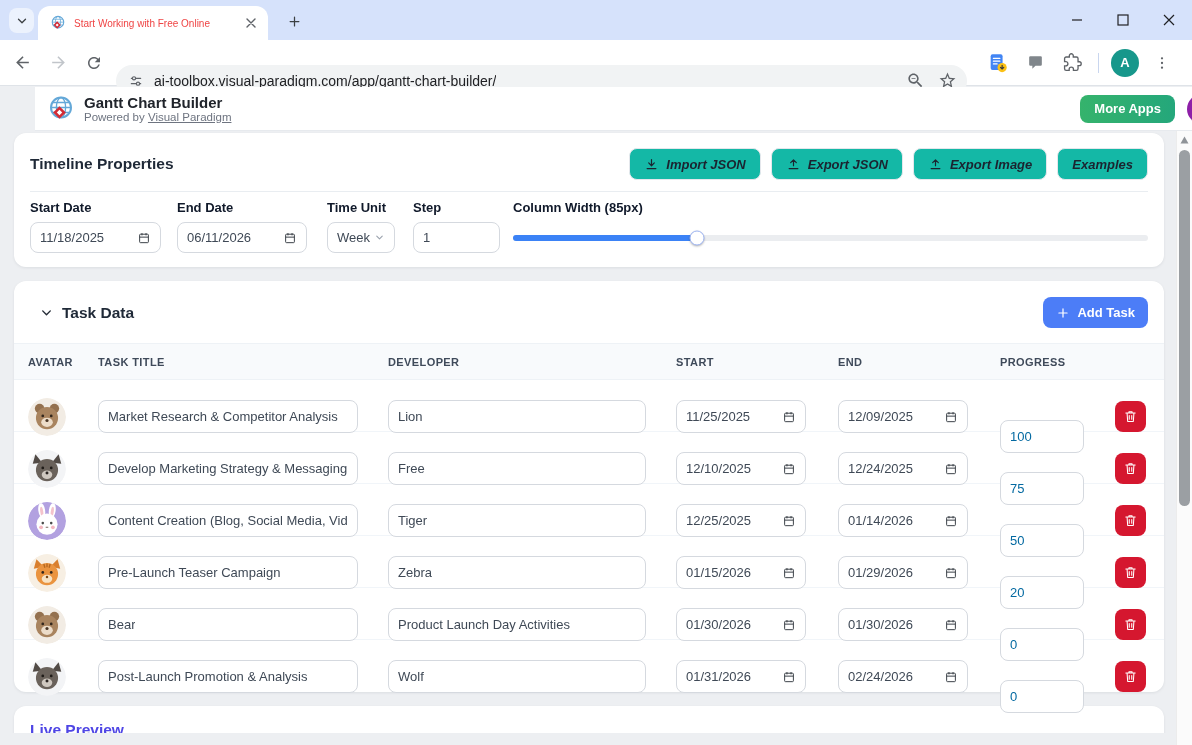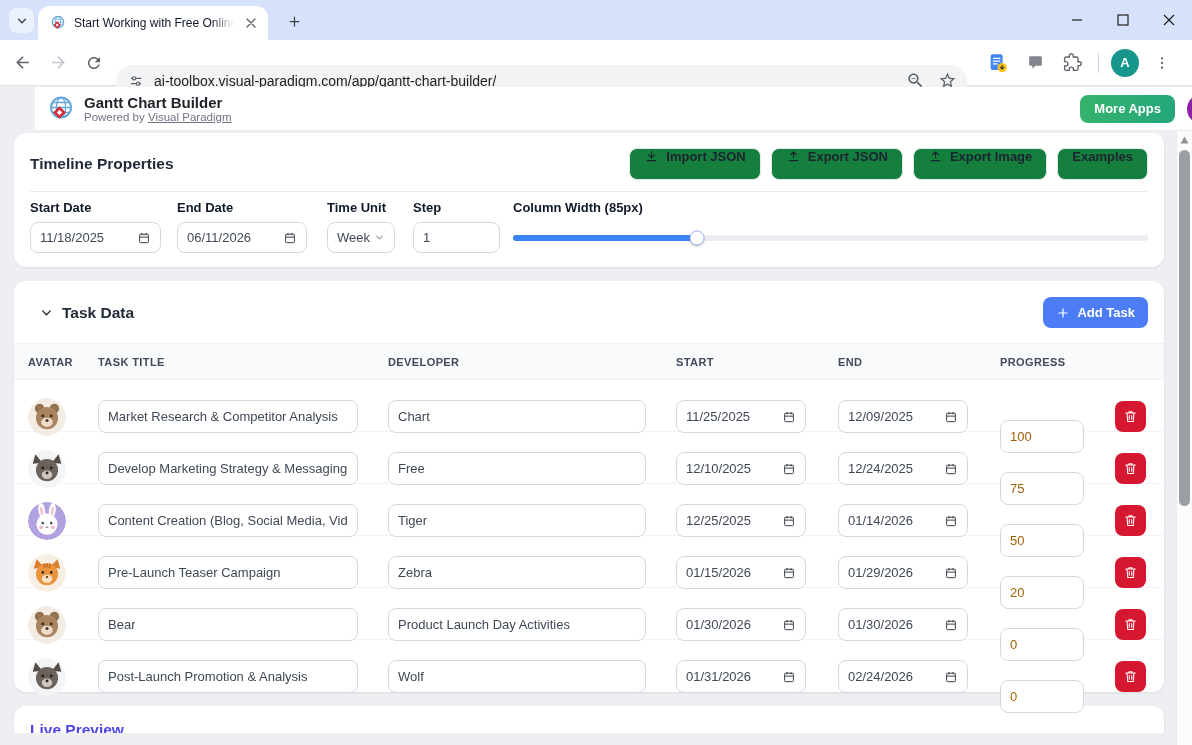--- a/index.html
+++ b/index.html
@@ -10,21 +10,21 @@
     -webkit-font-smoothing:antialiased;
   }
   svg { display:block; }
 
   
   .titlebar { position:absolute; top:0; left:0; width:1192px; height:40px; background:#d6e2fb; }
   .tab-search { position:absolute; left:9px; top:8px; width:25px; height:25px; border-radius:8px;
     background:rgba(255,255,255,.55); display:flex; align-items:center; justify-content:center; cursor:pointer;}
   .tab { position:absolute; left:38px; top:6px; width:230px; height:34px; background:#fff;
     border-radius:12px 12px 0 0; display:flex; align-items:center; padding:0 8px 0 12px; gap:8px; }
-  .tab-title { flex:1; font-size:12px; color:#0f172a; white-space:nowrap; overflow:hidden;
+  .tab-title { flex:1; font-size:10px; color:#ef4444; white-space:nowrap; overflow:hidden;
     -webkit-mask-image:linear-gradient(90deg,#000 86%,transparent); mask-image:linear-gradient(90deg,#000 86%,transparent);}
   .tab-close { width:18px; height:18px; border-radius:50%; display:flex; align-items:center; justify-content:center; cursor:pointer;}
   .newtab { position:absolute; left:282px; top:9px; width:24px; height:24px; display:flex; align-items:center; justify-content:center; cursor:pointer;}
   .wincontrols { position:absolute; right:0; top:0; height:40px; display:flex; }
   .winbtn { width:46px; height:40px; display:flex; align-items:center; justify-content:center; cursor:pointer;}
 
   
   .toolbar { position:absolute; top:40px; left:0; width:1192px; height:46px; background:#fff;
     border-bottom:1px solid #dfe3e8; display:flex; align-items:center; padding:0 8px; }
   .navbtn { width:28px; height:28px; margin-right:8px; border-radius:50%; display:flex; align-items:center; justify-content:center; cursor:pointer; flex:0 0 auto;}
@@ -56,23 +56,23 @@
   
   .content { position:absolute; top:119px; left:0; width:1176px; height:614px; overflow:hidden; }
   .card { width:1150px; margin:14px 0 0 14px; background:#fff; border-radius:12px;
     box-shadow:0 1px 3px rgba(16,24,40,.08); }
 
   
   .card-timeline { padding:15px 16px 14px; }
   .tp-top { display:flex; align-items:center; justify-content:space-between; }
   .section-h { font-size:15.5px; font-weight:bold; color:#1f2937; }
   .tp-btns { display:flex; gap:10px; }
-  .wbtn { height:32px; padding:0 14px; background:#15803d; border:1px solid #e4e7ec; border-radius:8px;
-    display:flex; align-items:flex-start; gap:7px; font-size:13px; font-weight:bold; color:#1b2430;
-    font-family:inherit; cursor:pointer; }
+  .wbtn { height:32px; padding:0 14px; background:#14b8a6; border:1px solid #e4e7ec; border-radius:8px;
+    display:flex; align-items:center; gap:7px; font-size:13px; font-weight:bold; color:#1b2430;
+    font-family:inherit; cursor:pointer;font-style:italic; }
   .tp-divider { border-top:1px solid #e9edf1; margin-top:11px; }
   .tp-fields { display:flex; margin-top:8px; }
   .fld { display:flex; flex-direction:column; }
   .fld-label { font-size:13px; font-weight:bold; color:#10192a; margin-bottom:7px; }
   .inp { height:31px; border:1px solid #d5d9df; border-radius:8px; background:#fff;
     display:flex; align-items:center; padding:0 9px; font-size:13px; color:#3f4956; cursor:text;}
   .date-inp { justify-content:space-between; }
   .f-start { width:131px; margin-right:16px;}
   .f-end { width:130px; margin-right:20px;}
   .f-unit { width:68px; margin-right:18px;}
@@ -93,21 +93,21 @@
     color:#fff; font-size:13px; font-weight:bold; font-family:inherit; display:flex; align-items:center; gap:7px; cursor:pointer;}
   .tgrid { display:grid; grid-template-columns:70px 290px 288px 162px 162px 115px 1fr; align-items:center; padding:0 14px;}
   .thead { height:37px; margin-top:15px; background:#f8fafc; border-top:1px solid #eef2f6; border-bottom:1px solid #eef2f6;}
   .th { font-size:11px; font-weight:bold; color:#3f4a5a; letter-spacing:.4px; }
   .trow { height:52px; border-bottom:1px solid #f1f5f9; }
   .trow:last-child { border-bottom:none; }
   .avatar { width:38px; height:38px; border-radius:50%; overflow:hidden; }
   .cell-inp { height:33px; width:calc(100% - 30px); overflow:hidden;}
   .inp-text { white-space:nowrap; overflow:hidden; }
   .cell-date { height:33px; width:130px; }
-  .cell-prog { height:33px; width:84px; color:#a16207;margin-top:40px;}
+  .cell-prog { height:33px; width:84px; color:#0369a1;margin-top:40px;}
   .del-btn { width:31px; height:31px; border:none; border-radius:8px; background:var(--danger-red,#d5172f);
     display:flex; align-items:center; justify-content:center; cursor:pointer;}
 
   
   .card-preview { padding:15px 16px 40px; }
   .preview-h { color:var(--preview-indigo,#4f46e5); }
 
   
   .pg-scrollbar { position:absolute; top:131px; right:0; width:16px; height:614px; background:#fbfbfb; border-left:1px solid #ececec;}
   .sb-arrow { position:absolute; top:5px; left:3px; }
@@ -364,21 +364,21 @@
               </svg>
             </div>
           </div>
     <div>
             <div class="inp cell-inp">
               <span class="inp-text">Market Research &amp; Competitor Analysis</span>
             </div>
           </div>
     <div>
             <div class="inp cell-inp">
-              <span class="inp-text">Chart</span>
+              <span class="inp-text">Lion</span>
             </div>
           </div>
     <div>
             <div class="inp date-inp cell-date">
       <span>11/25/2025</span>
       <svg width="14" height="14" viewBox="0 0 24 24">
                 <rect x="4.5" y="5.5" width="15" height="14.5" rx="1.5" fill="none" stroke="#3a4047" stroke-width="1.7"></rect>
                 <path d="M4.5 10.5h15M8.5 3.5v4M15.5 3.5v4" stroke="#3a4047" stroke-width="1.7"></path>
               </svg>
     </div>

